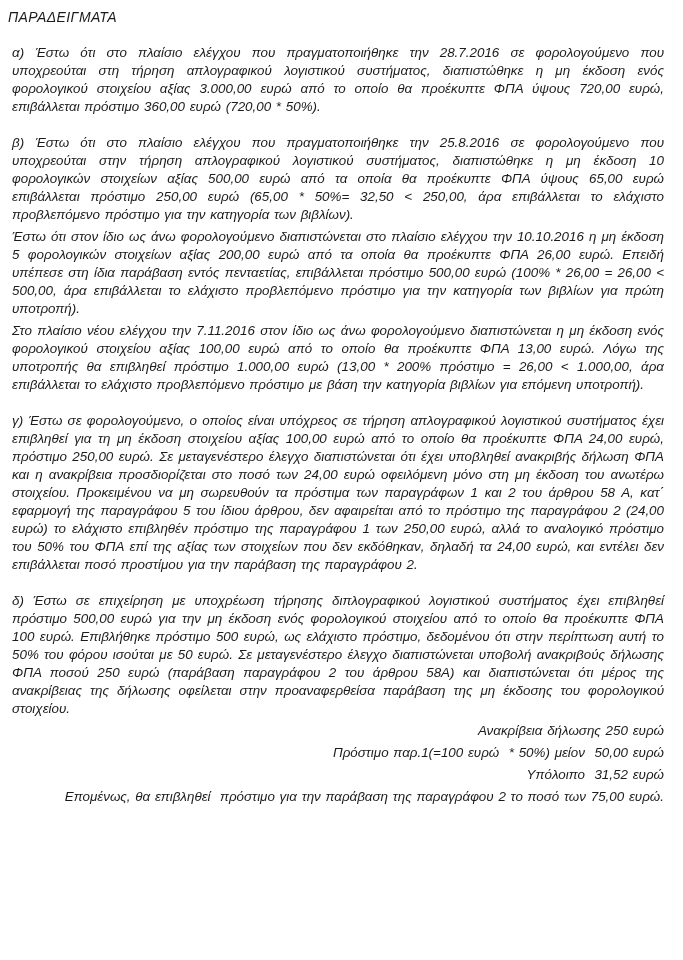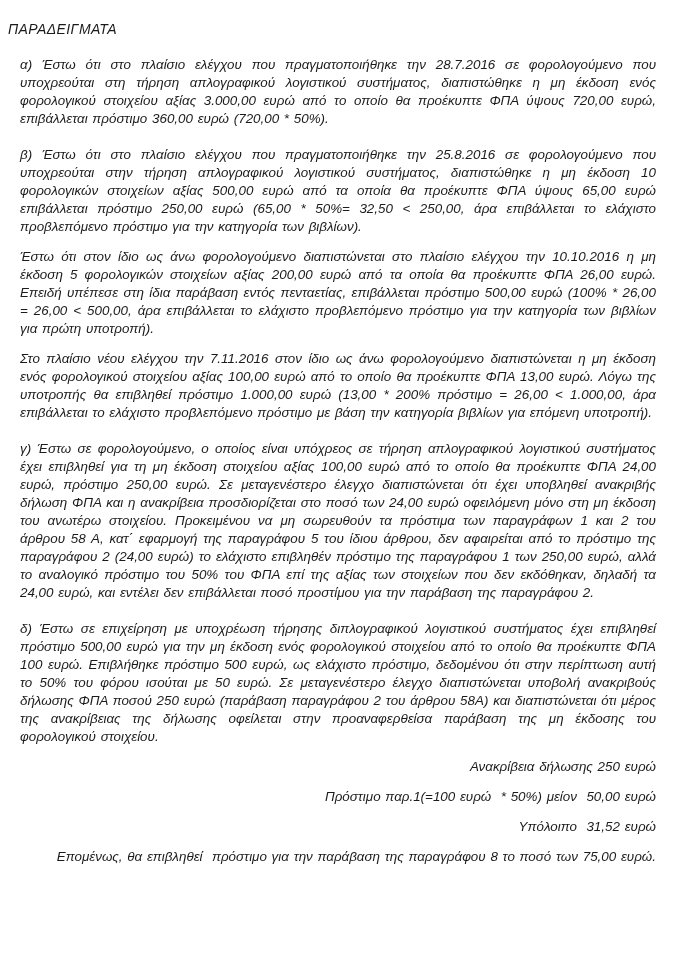--- a/index.html
+++ b/index.html
@@ -5,38 +5,38 @@
   html, body {
     margin: 0;
     padding: 0;
     background: #ffffff;
   }
   .page {
     position: relative;
     width: 683px;
     height: 960px;
     box-sizing: border-box;
-    padding: 20px 15px 0 8px;
+    padding: 8px 15px 0 8px;
     background: #ffffff;
     color: #1b1b1b;
     font-family: "Liberation Sans", "DejaVu Sans", sans-serif;
     font-style: italic;
     font-size: 13.4px;
     line-height: 18px;
     overflow: hidden;
   }
   .heading {
     font-size: 14px;
     font-weight: normal;
     font-style: italic;
     letter-spacing: 0.4px;
     margin: 0 0 16px 0;
   }
   .para {
-    margin: 12px;
+    margin: 4px;
     text-align: justify;
     word-spacing: 1px;
   }
   .gap {
     margin-top: 18px;
   }
   .calc {
     text-align: right;
     white-space: pre-wrap;
   }
@@ -61,15 +61,15 @@
   <p class="para gap">δ) Έστω σε επιχείρηση με υποχρέωση τήρησης διπλογραφικού λογιστικού συστήματος έχει επιβληθεί πρόστιμο 500,00 ευρώ για την μη έκδοση ενός φορολογικού στοιχείου από το οποίο θα προέκυπτε ΦΠΑ 100 ευρώ. Επιβλήθηκε πρόστιμο 500 ευρώ, ως ελάχιστο πρόστιμο, δεδομένου ότι στην περίπτωση αυτή το 50% του φόρου ισούται με 50 ευρώ. Σε μεταγενέστερο έλεγχο διαπιστώνεται υποβολή ανακριβούς δήλωσης ΦΠΑ ποσού 250 ευρώ (παράβαση παραγράφου 2 του άρθρου 58Α) και διαπιστώνεται ότι μέρος της ανακρίβειας της δήλωσης οφείλεται στην προαναφερθείσα παράβαση της μη έκδοσης του φορολογικού στοιχείου.</p>
 
 
   <p class="para calc">Ανακρίβεια δήλωσης 250 ευρώ</p>
 
 
   <p class="para calc">Πρόστιμο παρ.1(=100 ευρώ  * 50%) μείον  50,00 ευρώ</p>
 
   <p class="para calc">Υπόλοιπο  31,52 ευρώ</p>
 
-  <p class="para calc">Επομένως, θα επιβληθεί  πρόστιμο για την παράβαση της παραγράφου 8 το ποσό των 75,00 ευρώ.</p>
+  <p class="para calc">Επομένως, θα επιβληθεί  πρόστιμο για την παράβαση της παραγράφου 2 το ποσό των 75,00 ευρώ.</p>
 
 </div>
 
 </body></html>

